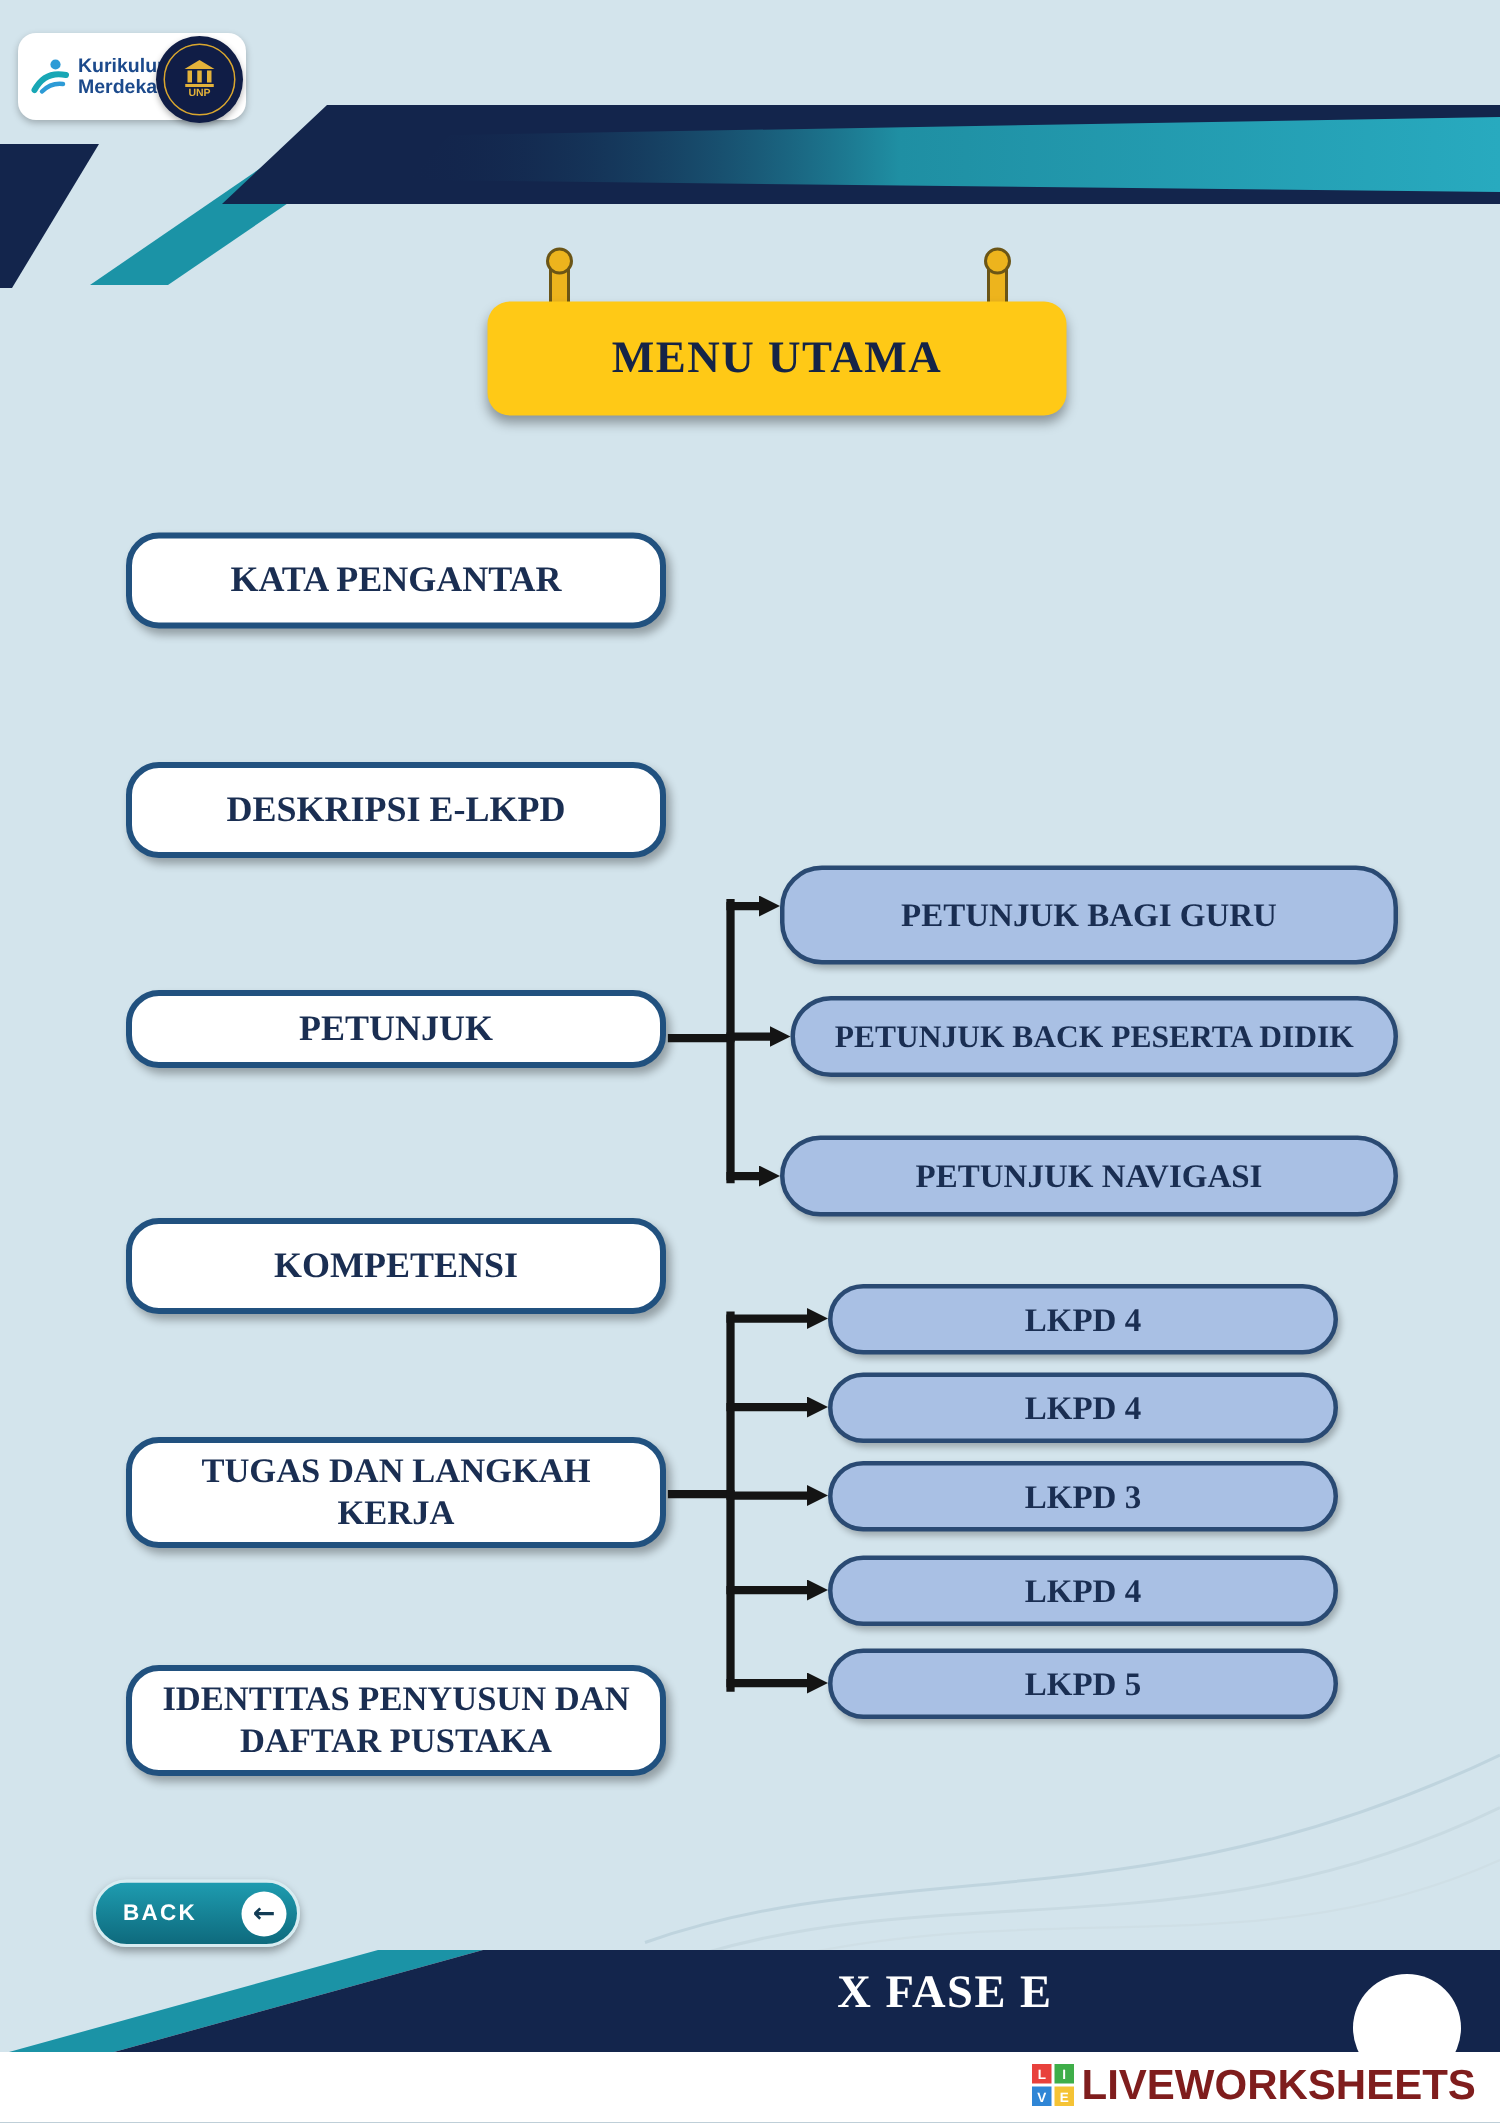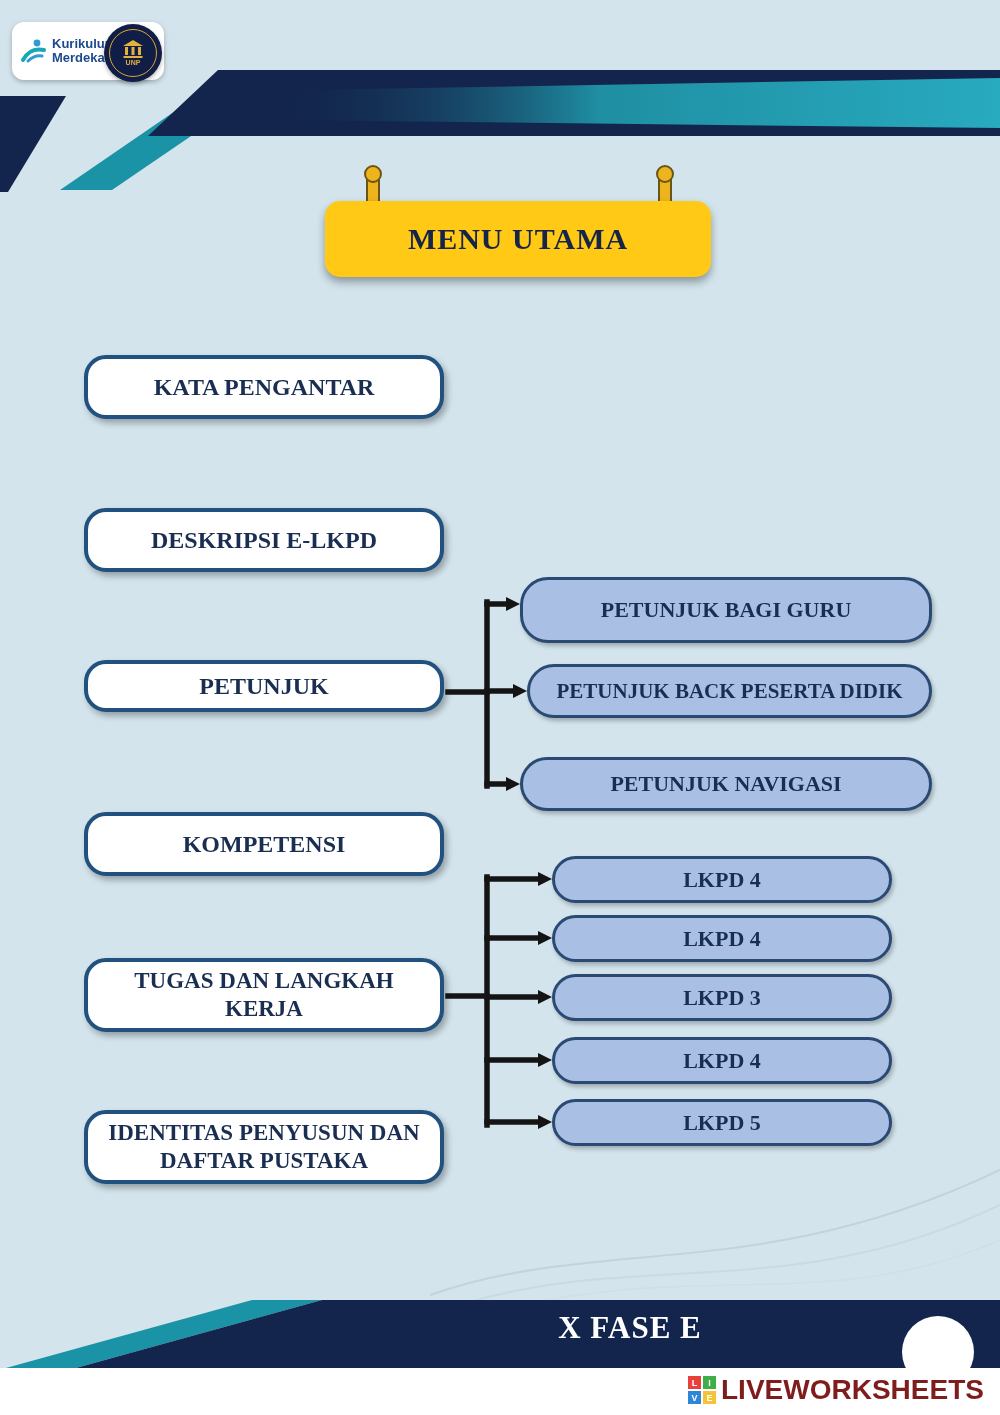--- a/index.html
+++ b/index.html
@@ -164,20 +164,24 @@
       <line x1="448" y1="996" x2="487" y2="996"></line>
       <line x1="487" y1="877" x2="487" y2="1125"></line>
       <line x1="487" y1="879" x2="539" y2="879" marker-end="url(#ah)"></line>
       <line x1="487" y1="938" x2="539" y2="938" marker-end="url(#ah)"></line>
       <line x1="487" y1="997" x2="539" y2="997" marker-end="url(#ah)"></line>
       <line x1="487" y1="1060" x2="539" y2="1060" marker-end="url(#ah)"></line>
       <line x1="487" y1="1122" x2="539" y2="1122" marker-end="url(#ah)"></line>
     </g>
   </svg>
 
+  <div class="back-btn">
+    <span class="back-label">BACK</span>
+    <span class="back-circle">←</span>
+  </div>
   <div class="phase">X FASE E</div>
   <div class="page-dot"></div>
 
   <div class="lw-wrap">
     <div class="lw-grid">
       <div class="lw-sq sqL">L</div>
       <div class="lw-sq sqI">I</div>
       <div class="lw-sq sqV">V</div>
       <div class="lw-sq sqE">E</div>
     </div>

